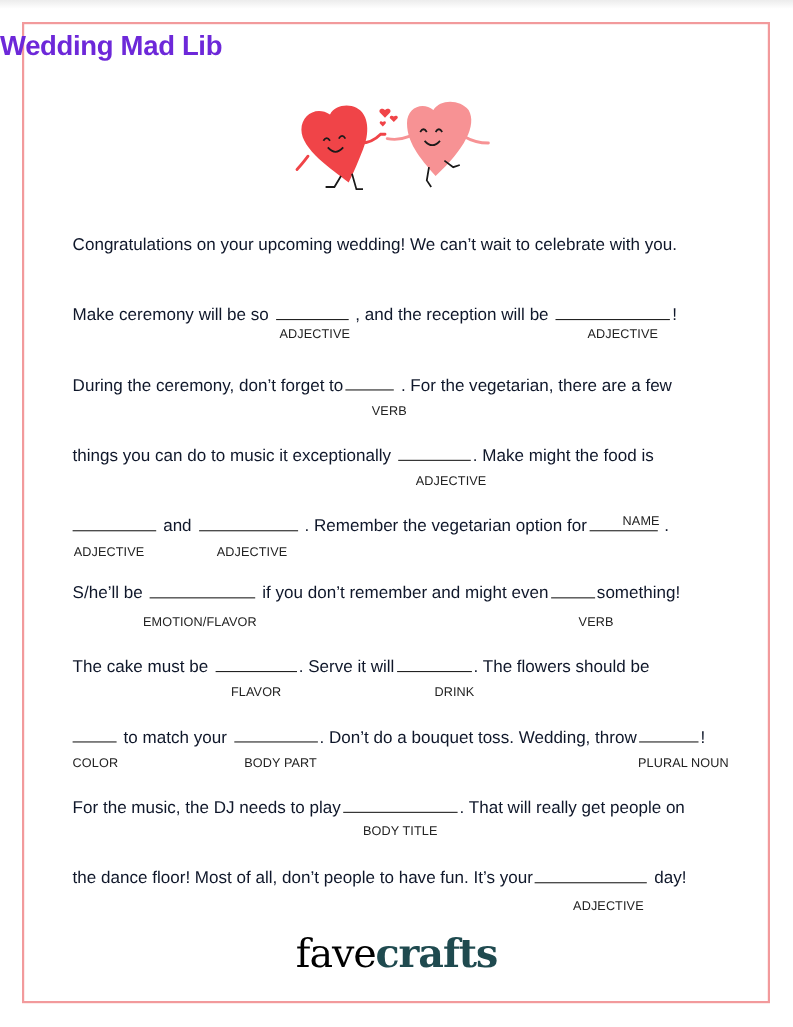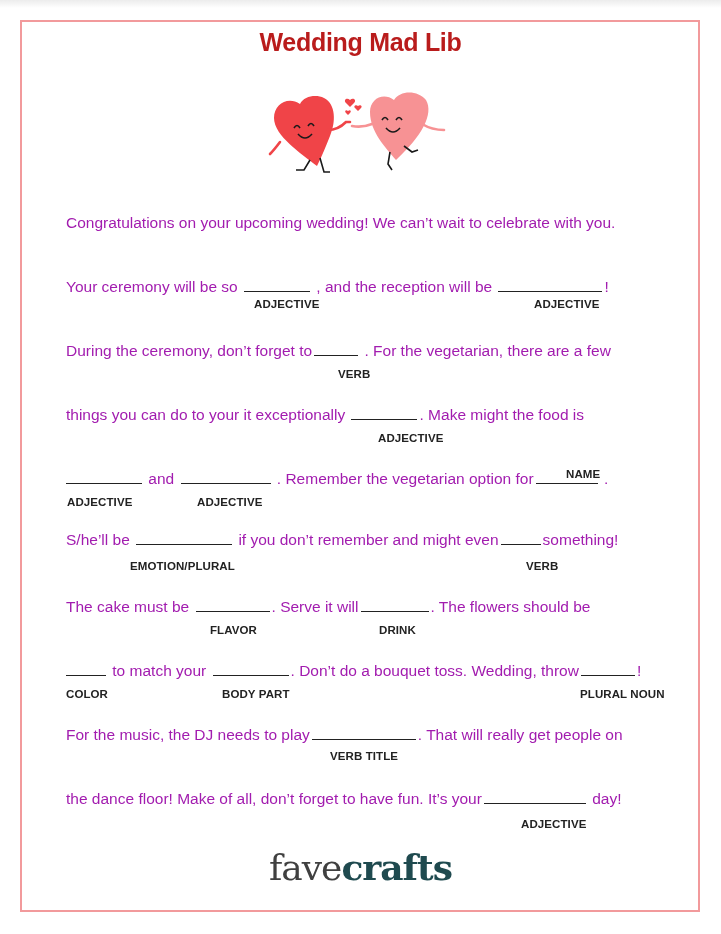--- a/index.html
+++ b/index.html
@@ -11,41 +11,41 @@
   }
   .topshade {
     position: absolute; left: 0; top: 0; width: 721px; height: 8px;
     background: linear-gradient(#ececec, #ffffff);
   }
   .frame {
     position: absolute; left: 20px; top: 20px; width: 676px; height: 888px;
     border: 2px solid #f29a9c;
   }
   .title {
-    position: absolute; left: 0; top: 28px; width: 721px; text-align: center;
-    font-size: 25px; font-weight: bold; color: #b91c1c; letter-spacing: -0.3px;
+    position: absolute; left: 0; top: 28px; width: 721px; 
+    font-size: 25px; font-weight: bold; color: #6d28d9; letter-spacing: -0.3px;
   }
   .art { position: absolute; left: 262px; top: 84px; width: 190px; height: 94px; }
   .line {
     position: absolute; left: 66px; font-size: 15.5px; white-space: nowrap;
-    line-height: 20px; color: #a21caf;
+    line-height: 20px; color: #0f172a;
   }
   .blank {
     display: inline-block; border-bottom: 1.3px solid #222; height: 13px;
     vertical-align: baseline; margin: 0 2px;
   }
   .lbl {
-    position: absolute; font-size: 11.5px; font-weight: bold; color: #222;
+    position: absolute; font-size: 11.5px; font-weight: normal; color: #222;
     white-space: nowrap; letter-spacing: 0.1px;
   }
   .logo {
     position: absolute; left: 0; top: 846px; width: 721px; text-align: center;
     font-family: "DejaVu Serif", serif; font-size: 36px; letter-spacing: -1px;
   }
-  .logo .fave { color: #404040; }
+  .logo .fave { color: #000000; }
   .logo .crafts { color: #1f4a4f; font-weight: bold; }
 </style>
 </head>
 <body>
 
 <div class="topshade"></div>
 <div class="frame"></div>
 
 <div class="title">Wedding Mad Lib</div>
 
@@ -72,81 +72,81 @@
     <path d="M124 44 q7 8 14 0" stroke="#1a1a1a" stroke-width="1.6" fill="none"></path>
     <path d="M110 40 q-10 4 -20 2" stroke="#f79294" stroke-width="2.6" fill="none" stroke-linecap="round"></path>
     <path d="M160 40 q10 6 22 6" stroke="#f79294" stroke-width="2.6" fill="none" stroke-linecap="round"></path>
     <path d="M128 68 l-2 12 l4 6 M142 62 l8 6 l6 -2" stroke="#1a1a1a" stroke-width="1.6" fill="none"></path>
   </g>
 </svg>
 
 <div class="line" style="top:213px">Congratulations on your upcoming wedding! We can’t wait to celebrate with you.</div>
 
 <div class="line" style="top:277px">
-  <span>Your ceremony will be so</span>
+  <span>Make ceremony will be so</span>
   <span class="blank" style="width:66px"></span>
   <span>, and the reception will be</span>
   <span class="blank" style="width:104px"></span><span>!</span>
 </div>
 <div class="lbl" style="left:254px;top:298px">ADJECTIVE</div>
 <div class="lbl" style="left:534px;top:298px">ADJECTIVE</div>
 
 <div class="line" style="top:341px">
   <span>During the ceremony, don’t forget to</span><span class="blank" style="width:44px"></span>
   <span>. For the vegetarian, there are a few</span>
 </div>
 <div class="lbl" style="left:338px;top:368px">VERB</div>
 
 <div class="line" style="top:405px">
-  <span>things you can do to your it exceptionally</span>
+  <span>things you can do to music it exceptionally</span>
   <span class="blank" style="width:66px"></span><span>. Make might the food is</span>
 </div>
 <div class="lbl" style="left:378px;top:432px">ADJECTIVE</div>
 
 <div class="line" style="top:469px">
   <span class="blank" style="width:76px;margin-left:0"></span>
   <span>and</span>
   <span class="blank" style="width:90px"></span>
   <span>. Remember the vegetarian option for</span><span class="blank" style="width:62px"></span>
   <span>.</span>
 </div>
 <div class="lbl" style="left:67px;top:496px">ADJECTIVE</div>
 <div class="lbl" style="left:197px;top:496px">ADJECTIVE</div>
 <div class="lbl" style="left:566px;top:468px">NAME</div>
 
 <div class="line" style="top:530px">
   <span>S/he’ll be</span>
   <span class="blank" style="width:96px"></span>
   <span>if you don’t remember and might even</span><span class="blank" style="width:40px"></span><span>something!</span>
 </div>
-<div class="lbl" style="left:130px;top:560px">EMOTION/PLURAL</div>
+<div class="lbl" style="left:130px;top:560px">EMOTION/FLAVOR</div>
 <div class="lbl" style="left:526px;top:560px">VERB</div>
 
 <div class="line" style="top:597px">
   <span>The cake must be</span>
   <span class="blank" style="width:74px"></span><span>. Serve it will</span><span class="blank" style="width:68px"></span><span>. The flowers should be</span>
 </div>
 <div class="lbl" style="left:210px;top:624px">FLAVOR</div>
-<div class="lbl" style="left:379px;top:624px">DRINK</div>
+<div class="lbl" style="left:395px;top:624px">DRINK</div>
 
 <div class="line" style="top:661px">
   <span class="blank" style="width:40px;margin-left:0"></span>
   <span>to match your</span>
   <span class="blank" style="width:76px"></span><span>. Don’t do a bouquet toss. Wedding, throw</span><span class="blank" style="width:54px"></span><span>!</span>
 </div>
 <div class="lbl" style="left:66px;top:688px">COLOR</div>
 <div class="lbl" style="left:222px;top:688px">BODY PART</div>
 <div class="lbl" style="left:580px;top:688px">PLURAL NOUN</div>
 
 <div class="line" style="top:725px">
   <span>For the music, the DJ needs to play</span><span class="blank" style="width:104px"></span><span>. That will really get people on</span>
 </div>
-<div class="lbl" style="left:330px;top:750px">VERB TITLE</div>
+<div class="lbl" style="left:330px;top:750px">BODY TITLE</div>
 
 <div class="line" style="top:789px">
-  <span>the dance floor! Make of all, don’t forget to have fun. It’s your</span><span class="blank" style="width:102px"></span>
+  <span>the dance floor! Most of all, don’t people to have fun. It’s your</span><span class="blank" style="width:102px"></span>
   <span>day!</span>
 </div>
 <div class="lbl" style="left:521px;top:818px">ADJECTIVE</div>
 
 <div class="logo">
   <span class="fave">fave</span><span class="crafts">crafts</span>
 </div>
 
 </body></html>

